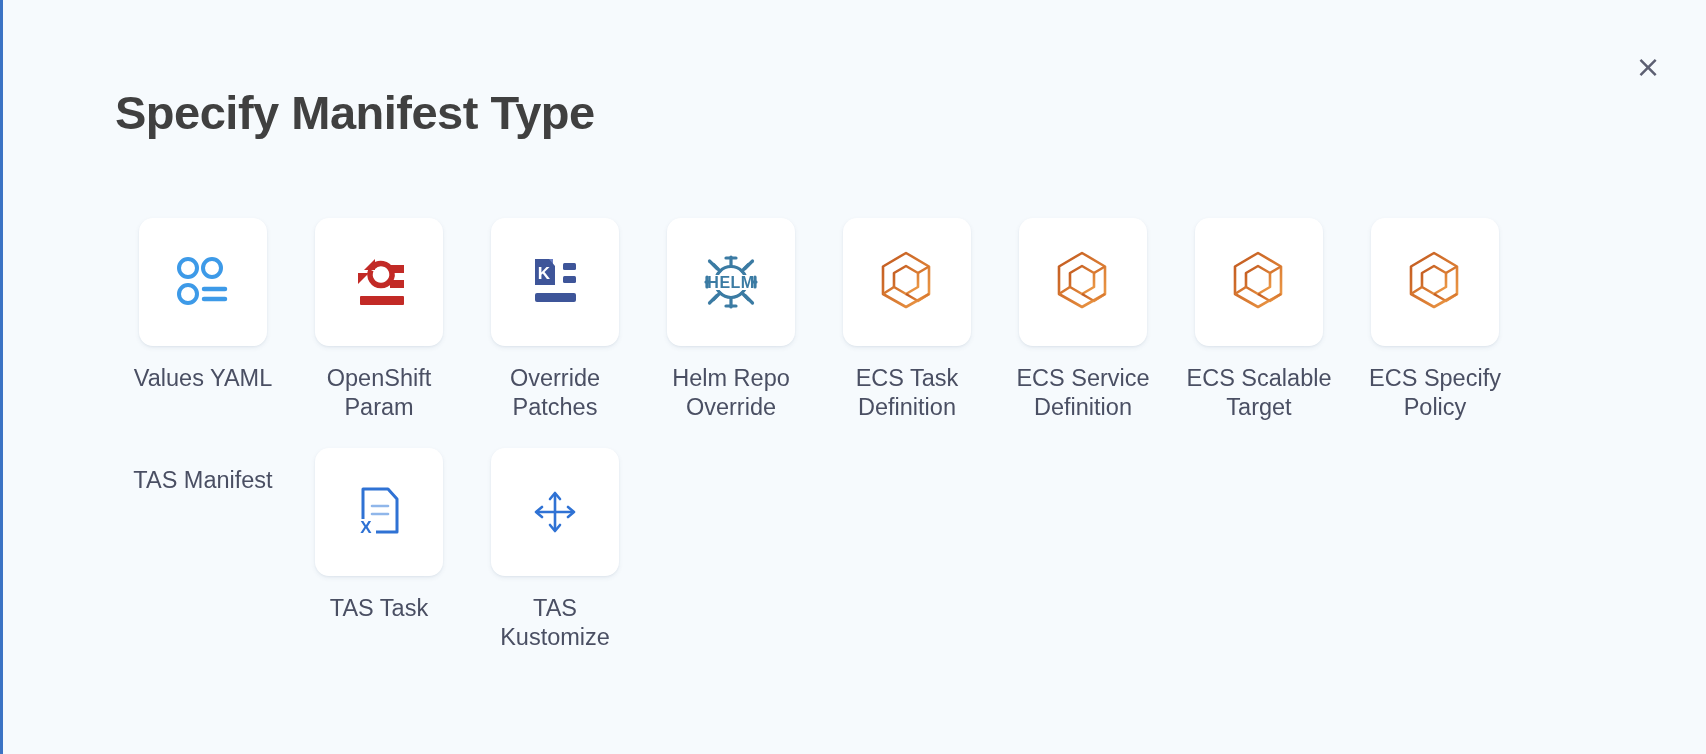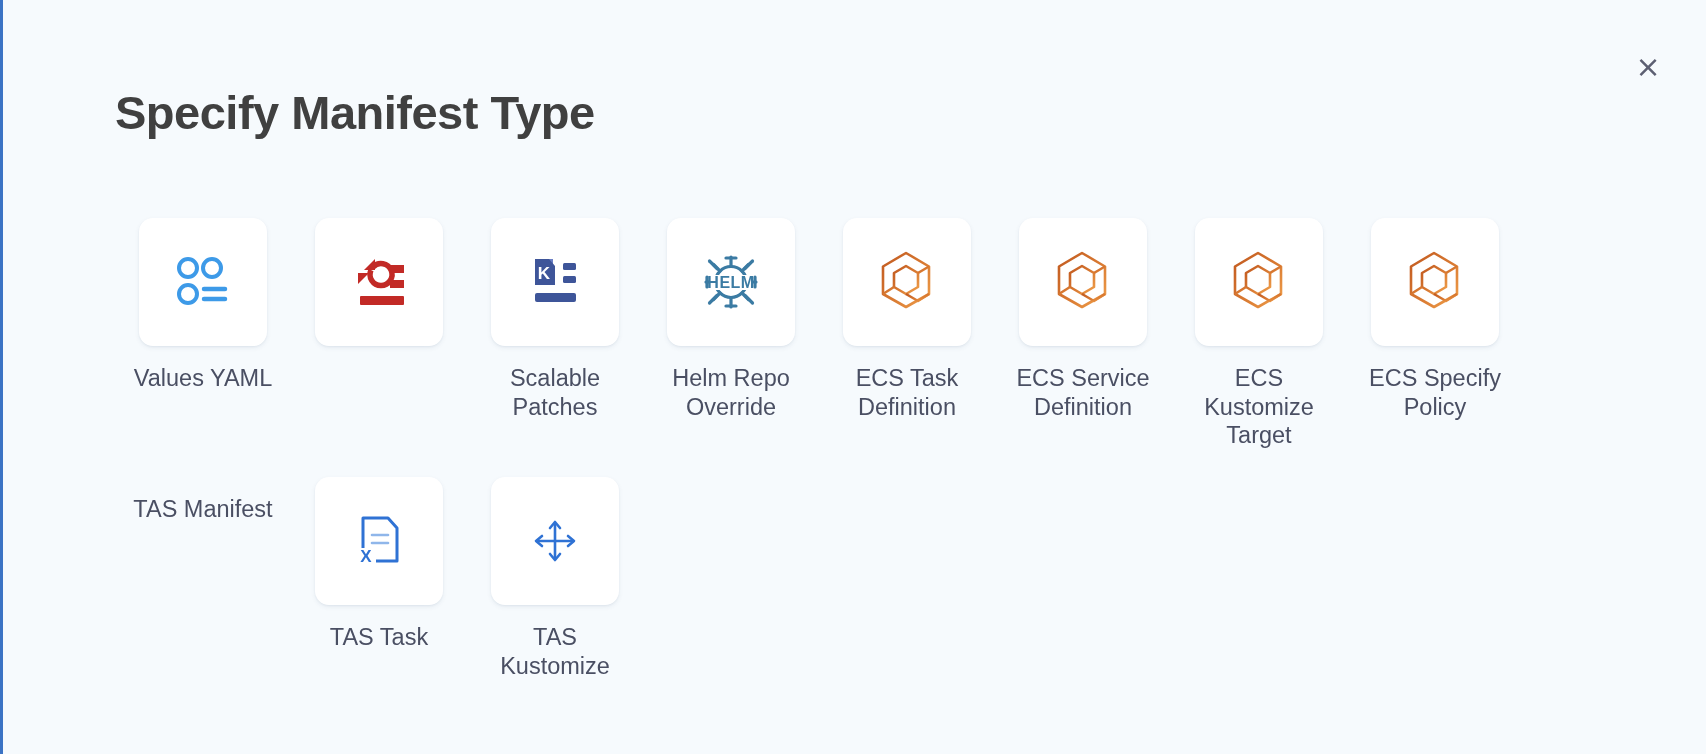--- a/index.html
+++ b/index.html
@@ -127,33 +127,34 @@
         <div class="tile-box">
           <svg width="62" height="60" viewBox="0 0 62 60" fill="none">
         <path d="M23 18 A11 11 0 1 0 25 15" stroke="#c22a26" stroke-width="5.5" fill="none" stroke-linecap="butt"></path>
         <path d="M27 7 L27 18 L16 18 Z" fill="#c22a26"></path>
         <path d="M10 32 L10 21 L21 21 Z" fill="#c22a26"></path>
         <rect x="42" y="13" width="14" height="8" fill="#c22a26"></rect>
         <rect x="42" y="28" width="14" height="8" fill="#c22a26"></rect>
         <rect x="12" y="44" width="44" height="9" rx="1" fill="#c22a26"></rect>
       </svg>
         </div>
+        <div class="tile-label">OpenShift Param</div>
       </div>
       <div class="tile-cell">
         <div class="tile-box">
           <svg width="60" height="58" viewBox="0 0 60 58" fill="none">
         <path d="M10 6 h18 v26 h-18 a0 0 0 0 1 0 0 z" fill="#6b7fc4"></path>
         <path d="M10 6 h14 l6 7 v19 h-20 z" fill="#3e5599"></path>
         <text x="19" y="26" font-family="Liberation Sans, sans-serif" font-size="17" font-weight="bold" fill="#ffffff" text-anchor="middle">K</text>
         <rect x="38" y="10" width="13" height="7" rx="1.5" fill="#3e5599"></rect>
         <rect x="38" y="23" width="13" height="7" rx="1.5" fill="#3e5599"></rect>
         <rect x="10" y="40" width="41" height="9" rx="2" fill="#3e5599"></rect>
       </svg>
         </div>
-        <div class="tile-label">Scalable Patches</div>
+        <div class="tile-label">Override Patches</div>
       </div>
       <div class="tile-cell">
         <div class="tile-box">
           <svg width="60" height="60" viewBox="0 0 60 60" fill="none">
         <g stroke="#3b7ba3" stroke-width="3.2" stroke-linecap="round" fill="none">
           <circle cx="30" cy="30" r="15.5"></circle>
           <path d="M30 14.5 L30 5"></path>
           <path d="M30 45.5 L30 55"></path>
           <path d="M14.5 30 L5 30"></path>
           <path d="M45.5 30 L55 30"></path>
@@ -236,21 +237,21 @@
           <path d="M31 4 L8 17.5 L8 45 L31 58 L54 45 L54 17.5 Z"></path>
           <path d="M31 4 L31 17"></path>
           <path d="M31 17 L19 24 L19 38 L31 45 L43 38 L43 24 Z"></path>
           <path d="M43 24 L54 17.5"></path>
           <path d="M19 38 L8 45"></path>
           <path d="M31 45 L43 52 L54 45"></path>
           <path d="M31 58 L31 45"></path>
         </g>
       </svg>
         </div>
-        <div class="tile-label">ECS Kustomize Target</div>
+        <div class="tile-label">ECS Scalable Target</div>
       </div>
       <div class="tile-cell">
         <div class="tile-box">
           <svg width="64" height="66" viewBox="0 0 64 66" fill="none">
         <defs>
           <linearGradient id="ecsg" x1="0" y1="0" x2="1" y2="1">
             <stop offset="0%" stop-color="#c1591f"></stop>
             <stop offset="55%" stop-color="#d97a32"></stop>
             <stop offset="100%" stop-color="#f0a04b"></stop>
           </linearGradient>

